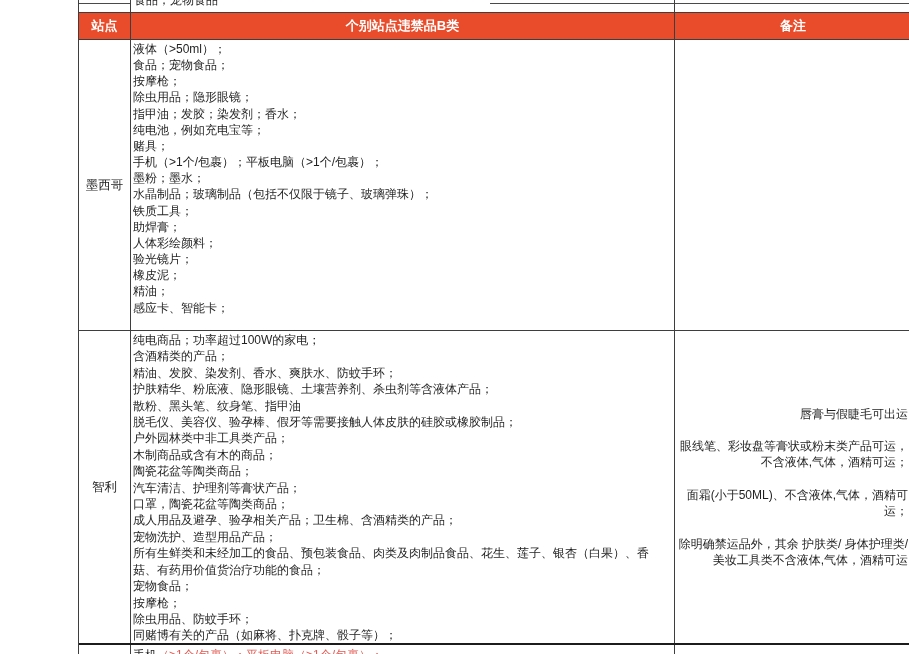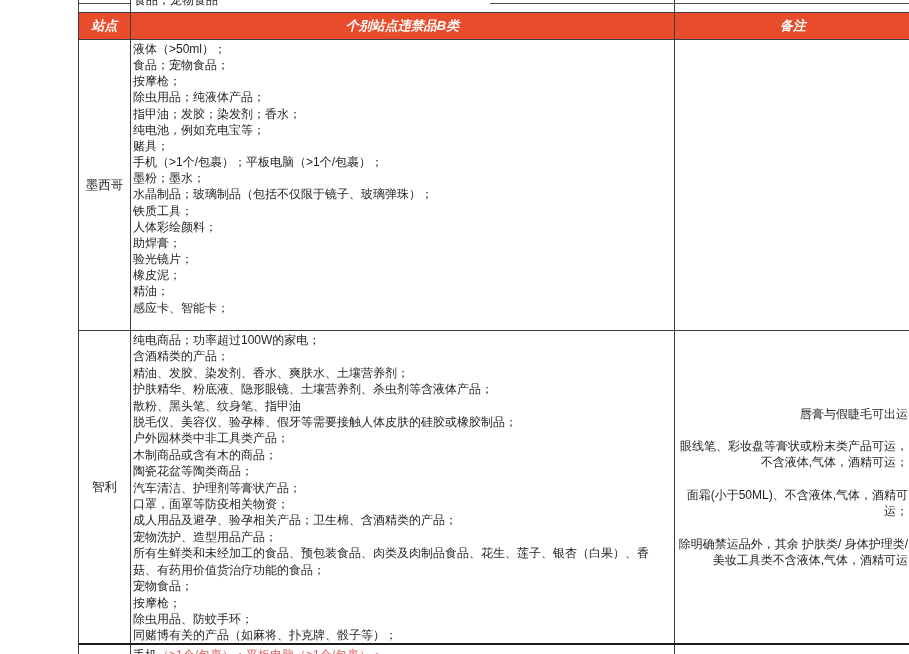--- a/index.html
+++ b/index.html
@@ -19,21 +19,21 @@
   
   .row-top{height:13px;}
   .row-top .clip-text{font-size:12px;line-height:16px;margin-top:-8px;padding-left:3px;white-space:nowrap;}
   .seg{position:absolute;top:3px;height:1px;background:#4a4a4a;}
   .seg-full{left:0;right:0;}
   .seg-right{left:359px;right:0;}
 
   
   .row-header{height:27px;}
   .row-header .cell{display:flex;align-items:center;justify-content:center;
-    font-size:13px;font-weight:bold;color:#ffffff;font-style:italic;}
+    font-size:13px;font-weight:bold;color:#ffffff;}
 
   
   .row-mexico{height:291px;}
   .row-chile{height:314px;border-bottom:2px solid #1c1c1c;}
   .site-cell{display:flex;align-items:center;justify-content:center;font-size:12.5px;}
   .items-cell{padding:1px 2px;font-size:12px;}
   .row-mexico .items-cell .line{line-height:16.15px;}
   .row-chile .items-cell .line{line-height:16.4px;}
   .remarks-cell{display:flex;flex-direction:column;justify-content:center;
     padding:0 3px;font-size:12px;text-align:right;}
@@ -69,52 +69,52 @@
       <div class="cell c2">个别站点违禁品B类</div>
       <div class="cell c3">备注</div>
     </div>
 
     <div class="row row-mexico">
       <div class="cell c1 site-cell">墨西哥</div>
       <div class="cell c2 items-cell">
           <div class="line">液体（&gt;50ml）；</div>
           <div class="line">食品；宠物食品；</div>
           <div class="line">按摩枪；</div>
-          <div class="line">除虫用品；纯液体产品；</div>
+          <div class="line">除虫用品；隐形眼镜；</div>
           <div class="line">指甲油；发胶；染发剂；香水；</div>
           <div class="line">纯电池，例如充电宝等；</div>
           <div class="line">赌具；</div>
           <div class="line">手机（&gt;1个/包裹）；平板电脑（&gt;1个/包裹）；</div>
           <div class="line">墨粉；墨水；</div>
           <div class="line">水晶制品；玻璃制品（包括不仅限于镜子、玻璃弹珠）；</div>
           <div class="line">铁质工具；</div>
+          <div class="line">助焊膏；</div>
           <div class="line">人体彩绘颜料；</div>
-          <div class="line">助焊膏；</div>
           <div class="line">验光镜片；</div>
           <div class="line">橡皮泥；</div>
           <div class="line">精油；</div>
           <div class="line">感应卡、智能卡；</div>
         </div>
       <div class="cell c3 remarks-cell"></div>
     </div>
 
     <div class="row row-chile">
       <div class="cell c1 site-cell">智利</div>
       <div class="cell c2 items-cell">
           <div class="line">纯电商品；功率超过100W的家电；</div>
           <div class="line">含酒精类的产品；</div>
-          <div class="line">精油、发胶、染发剂、香水、爽肤水、土壤营养剂；</div>
+          <div class="line">精油、发胶、染发剂、香水、爽肤水、防蚊手环；</div>
           <div class="line">护肤精华、粉底液、隐形眼镜、土壤营养剂、杀虫剂等含液体产品；</div>
           <div class="line">散粉、黑头笔、纹身笔、指甲油</div>
           <div class="line">脱毛仪、美容仪、验孕棒、假牙等需要接触人体皮肤的硅胶或橡胶制品；</div>
           <div class="line">户外园林类中非工具类产品；</div>
           <div class="line">木制商品或含有木的商品；</div>
           <div class="line">陶瓷花盆等陶类商品；</div>
           <div class="line">汽车清洁、护理剂等膏状产品；</div>
-          <div class="line">口罩，面罩等防疫相关物资；</div>
+          <div class="line">口罩，陶瓷花盆等陶类商品；</div>
           <div class="line">成人用品及避孕、验孕相关产品；卫生棉、含酒精类的产品；</div>
           <div class="line">宠物洗护、造型用品产品；</div>
           <div class="line">所有生鲜类和未经加工的食品、预包装食品、肉类及肉制品食品、花生、莲子、银杏（白果）、香菇、有药用价值货治疗功能的食品；</div>
           <div class="line">宠物食品；</div>
           <div class="line">按摩枪；</div>
           <div class="line">除虫用品、防蚊手环；</div>
           <div class="line">同赌博有关的产品（如麻将、扑克牌、骰子等）；</div>
         </div>
       <div class="cell c3 remarks-cell">
           <div class="para">唇膏与假睫毛可出运</div>

